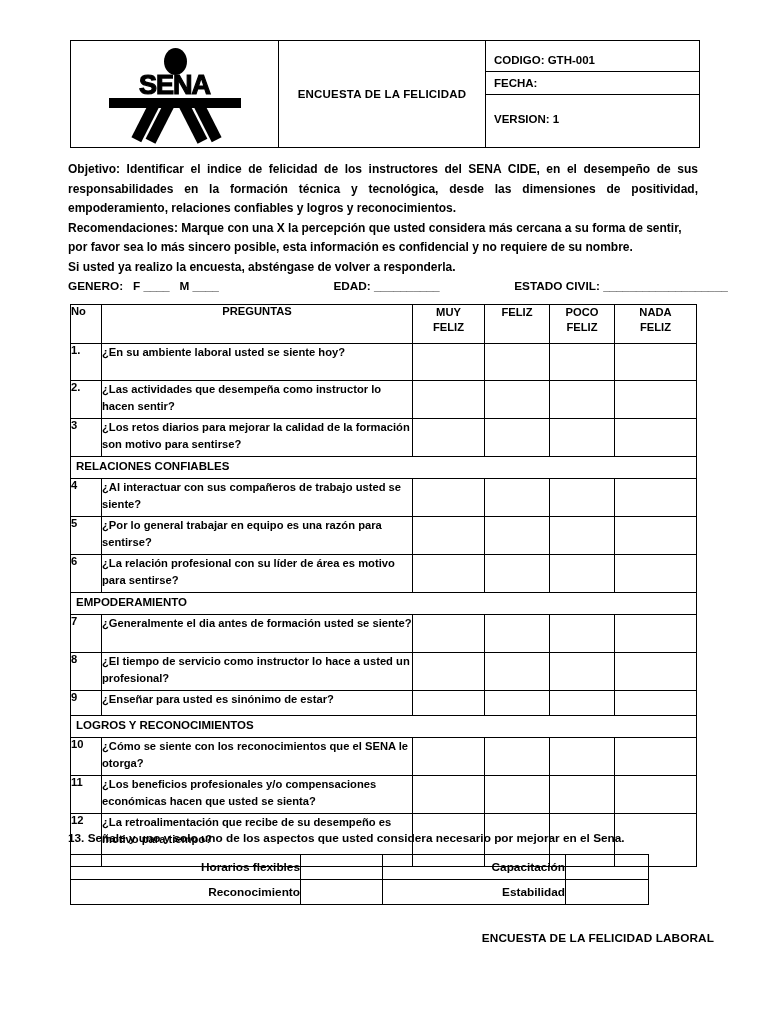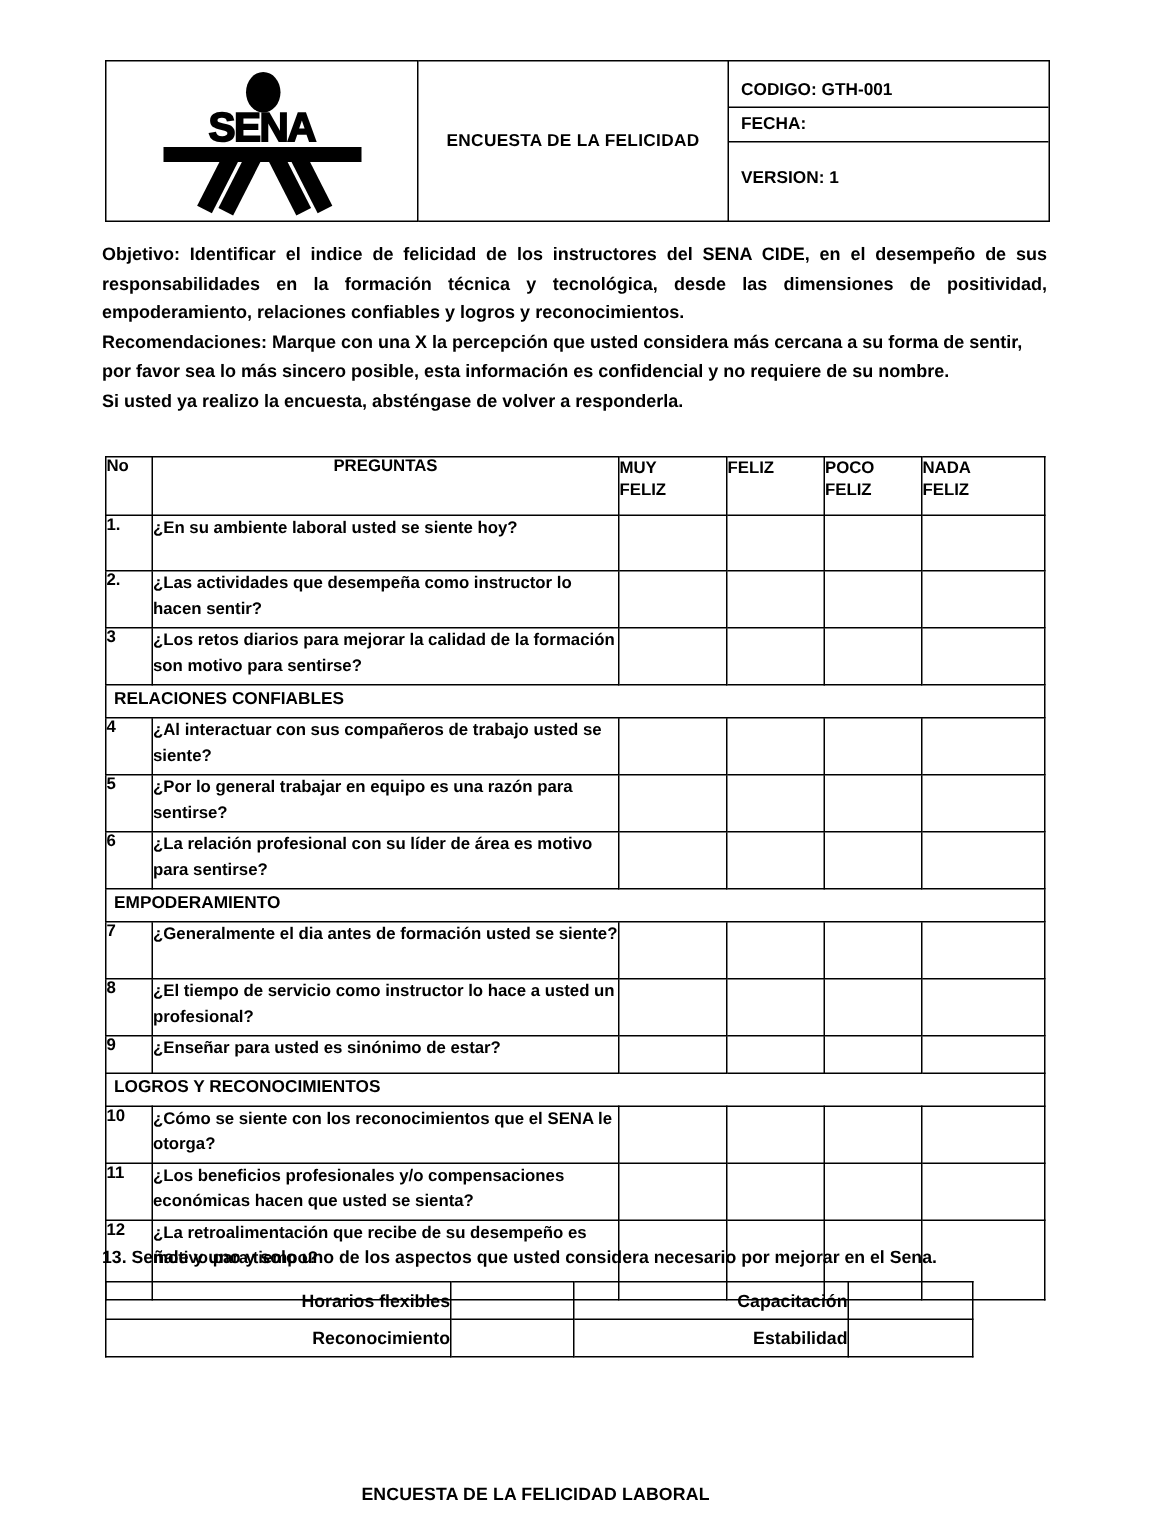--- a/index.html
+++ b/index.html
@@ -174,20 +174,21 @@
   .hdr-no {
     text-align: left;
     padding: 4px 0 0 5px;
     vertical-align: top;
   }
   .hdr-preg {
     text-align: center;
     vertical-align: middle;
   }
   .hdr-opt {
+    text-align: center;
     vertical-align: middle;
     line-height: 15px;
   }
   .q-hdr-row td { height: 38px; }
 
   .section-row td {
     text-align: left;
     padding: 3px 0 3px 5px;
     font-size: 11.5px;
     font-weight: bold;
@@ -236,23 +237,23 @@
   }
   col.o-lbl1 { width: 230px; }
   col.o-box1 { width: 82px; }
   col.o-lbl2 { width: 183px; }
   col.o-box2 { width: 83px; }
 
   
   .footer {
     position: absolute;
     left: 0;
-    top: 989px;
+    top: 931px;
     width: 714px;
-    text-align: center;
+    text-align: right;
     font-size: 11.8px;
     font-weight: bold;
     letter-spacing: 0.1px;
   }
 </style>
 </head>
 <body>
 
 <div class="page">
 
@@ -292,20 +293,31 @@
 
   <div class="objetivo">
     <div class="just">Objetivo: Identificar el indice de felicidad de los instructores del SENA CIDE, en el desempeño de sus</div>
     <div class="just">responsabilidades en la formación técnica y tecnológica, desde las dimensiones de positividad,</div>
     <div class="plain">empoderamiento, relaciones confiables y logros y reconocimientos.</div>
     <div class="plain">Recomendaciones: Marque con una X la percepción que usted considera más cercana a su forma de sentir,</div>
     <div class="plain">por favor sea lo más sincero posible, esta información es confidencial y no requiere de su nombre.</div>
     <div class="plain">Si usted ya realizo la encuesta, absténgase de volver a responderla.</div>
   </div>
 
+  <div class="demo-line">
+    <span>GENERO:</span>
+    &nbsp;
+    <span>F ____</span>
+    &nbsp;
+    <span>M ____</span>
+    <span class="gap-a"></span>
+    <span>EDAD: __________</span>
+    <span class="gap-b"></span>
+    <span>ESTADO CIVIL: ___________________</span>
+  </div>
 
   <table class="q-table">
     <colgroup>
       <col class="c-no">
         <col class="c-preg">
         <col class="c-muy">
       <col class="c-fel">
         <col class="c-poco">
         <col class="c-nada">
     </colgroup>

